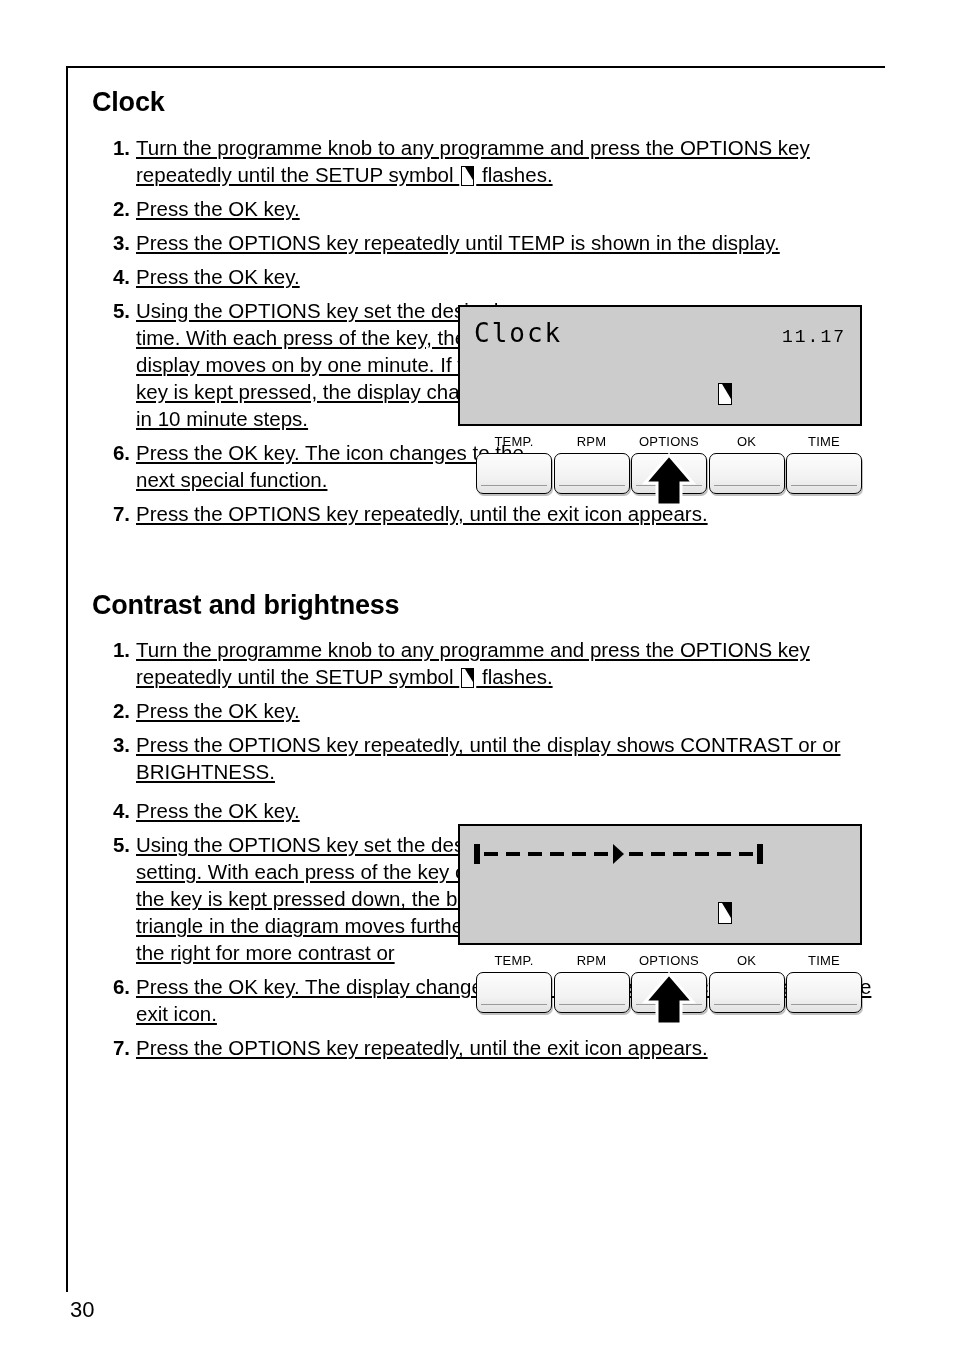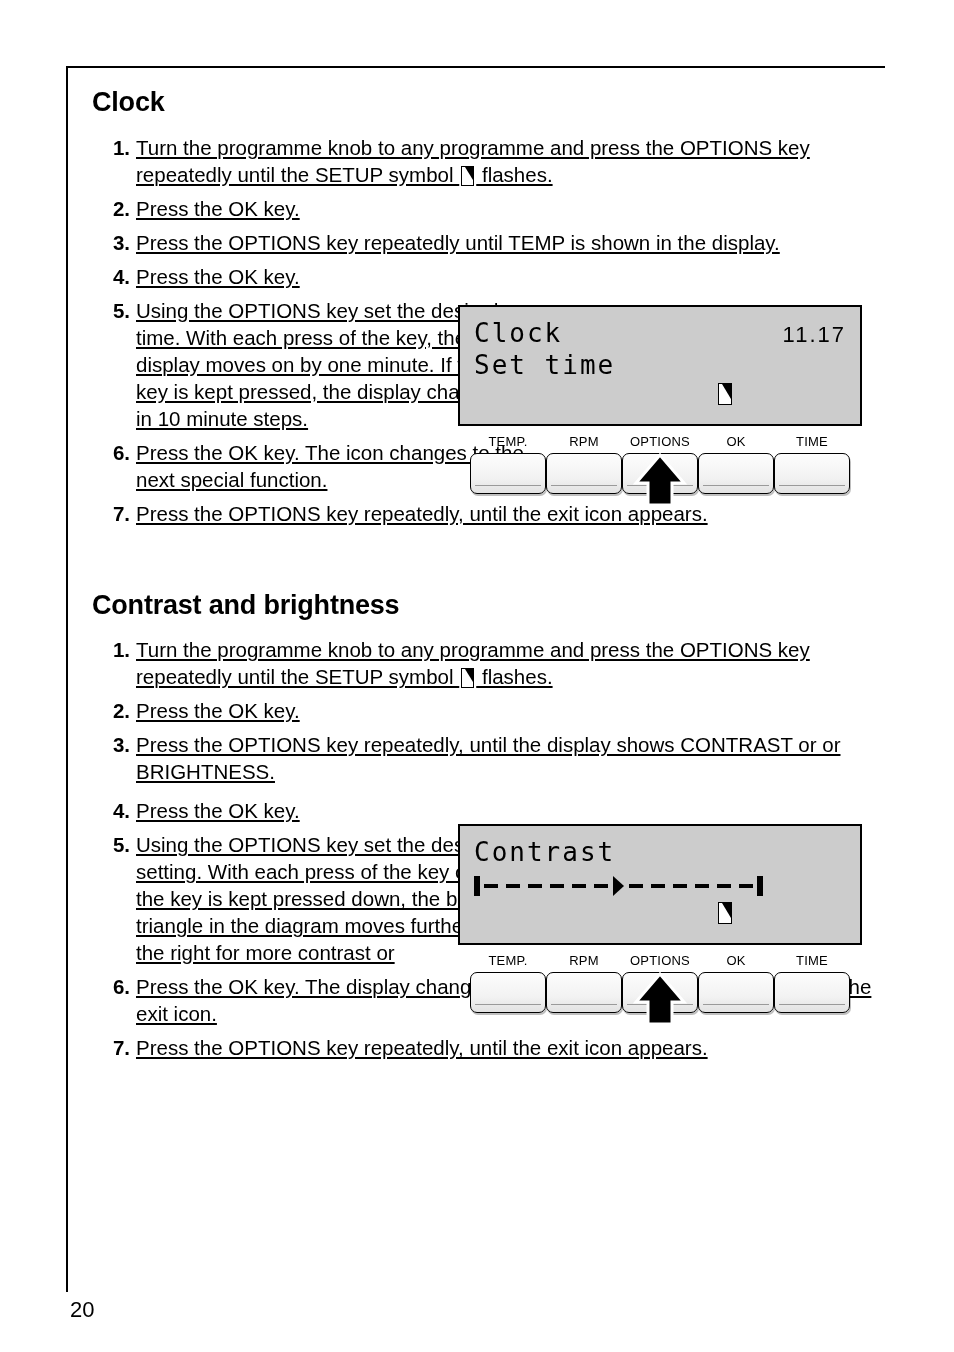--- a/index.html
+++ b/index.html
@@ -96,23 +96,23 @@
   .lcd-row1 {
     display: flex; justify-content: space-between; align-items: baseline;
   }
   .lcd-text {
     font-size: 26px;
     letter-spacing: 2px;
     line-height: 32px;
     font-family: "DejaVu Sans Mono", monospace;
   }
   .lcd-time {
-    font-size: 22px;
+    font-size: 18px;
     letter-spacing: 2px;
-    font-family: Liberation Sans, sans-serif;
+    font-family: Liberation Mono, monospace;
   }
   .lcd-icon-slot {
     position: absolute; left: 258px; top: 76px;
   }
   .lcd .setup-icon {
     width: 14px; height: 22px; vertical-align: 0; margin: 0;
   }
   .lcd .setup-icon::after {
     border-left: 9px solid transparent;
     border-top: 15px solid #000;
@@ -134,23 +134,24 @@
     width: 0; height: 0;
     border-top: 10px solid transparent;
     border-bottom: 10px solid transparent;
     border-left: 11px solid #000;
     margin: 0 1px;
   }
 
   
   .btn-strip {
     display: flex;
-    justify-content: center;
+    justify-content: space-between;
     margin-top: 8px;
     position: relative;
+    margin-left: 18px;
   }
   .btn-cell { width: 76px; position: relative; }
   .btn-label {
     text-align: center;
     font-size: 13px;
     letter-spacing: 0.2px;
     margin-bottom: 4px;
     font-family: "Liberation Sans", sans-serif;
   }
   .btn-key {
@@ -255,21 +256,20 @@
     </li>
   </ol>
 </div>
 
 <div class="device" id="device-clock">
   <div class="lcd">
     <div class="lcd-row1">
       <span class="lcd-text">Clock</span>
       <span class="lcd-time">11.17</span>
     </div>
-    <div class="lcd-text">Set time</div>
     <div class="lcd-icon-slot">
       <span class="setup-icon"></span>
     </div>
   </div>
 
   <div class="btn-strip">
     <div class="btn-cell">
       <div class="btn-label">TEMP.</div>
       <div class="btn-key"></div>
     </div>
@@ -290,21 +290,20 @@
     </div>
     <div class="btn-cell">
       <div class="btn-label">TIME</div>
       <div class="btn-key"></div>
     </div>
   </div>
 </div>
 
 <div class="device" id="device-contrast">
   <div class="lcd">
-    <div class="lcd-text">Contrast</div>
     <div class="slider">
       <span class="endcap"></span>
       <span class="dash"></span>
       <span class="dash"></span>
       <span class="dash"></span>
       <span class="dash"></span>
       <span class="dash"></span>
       <span class="dash"></span>
       <span class="marker"></span>
       <span class="dash"></span>
@@ -340,13 +339,13 @@
       <div class="btn-label">OK</div>
       <div class="btn-key"></div>
     </div>
     <div class="btn-cell">
       <div class="btn-label">TIME</div>
       <div class="btn-key"></div>
     </div>
   </div>
 </div>
 
-<div id="page-number">20</div>
+<div id="page-number">30</div>
 
 </body></html>

